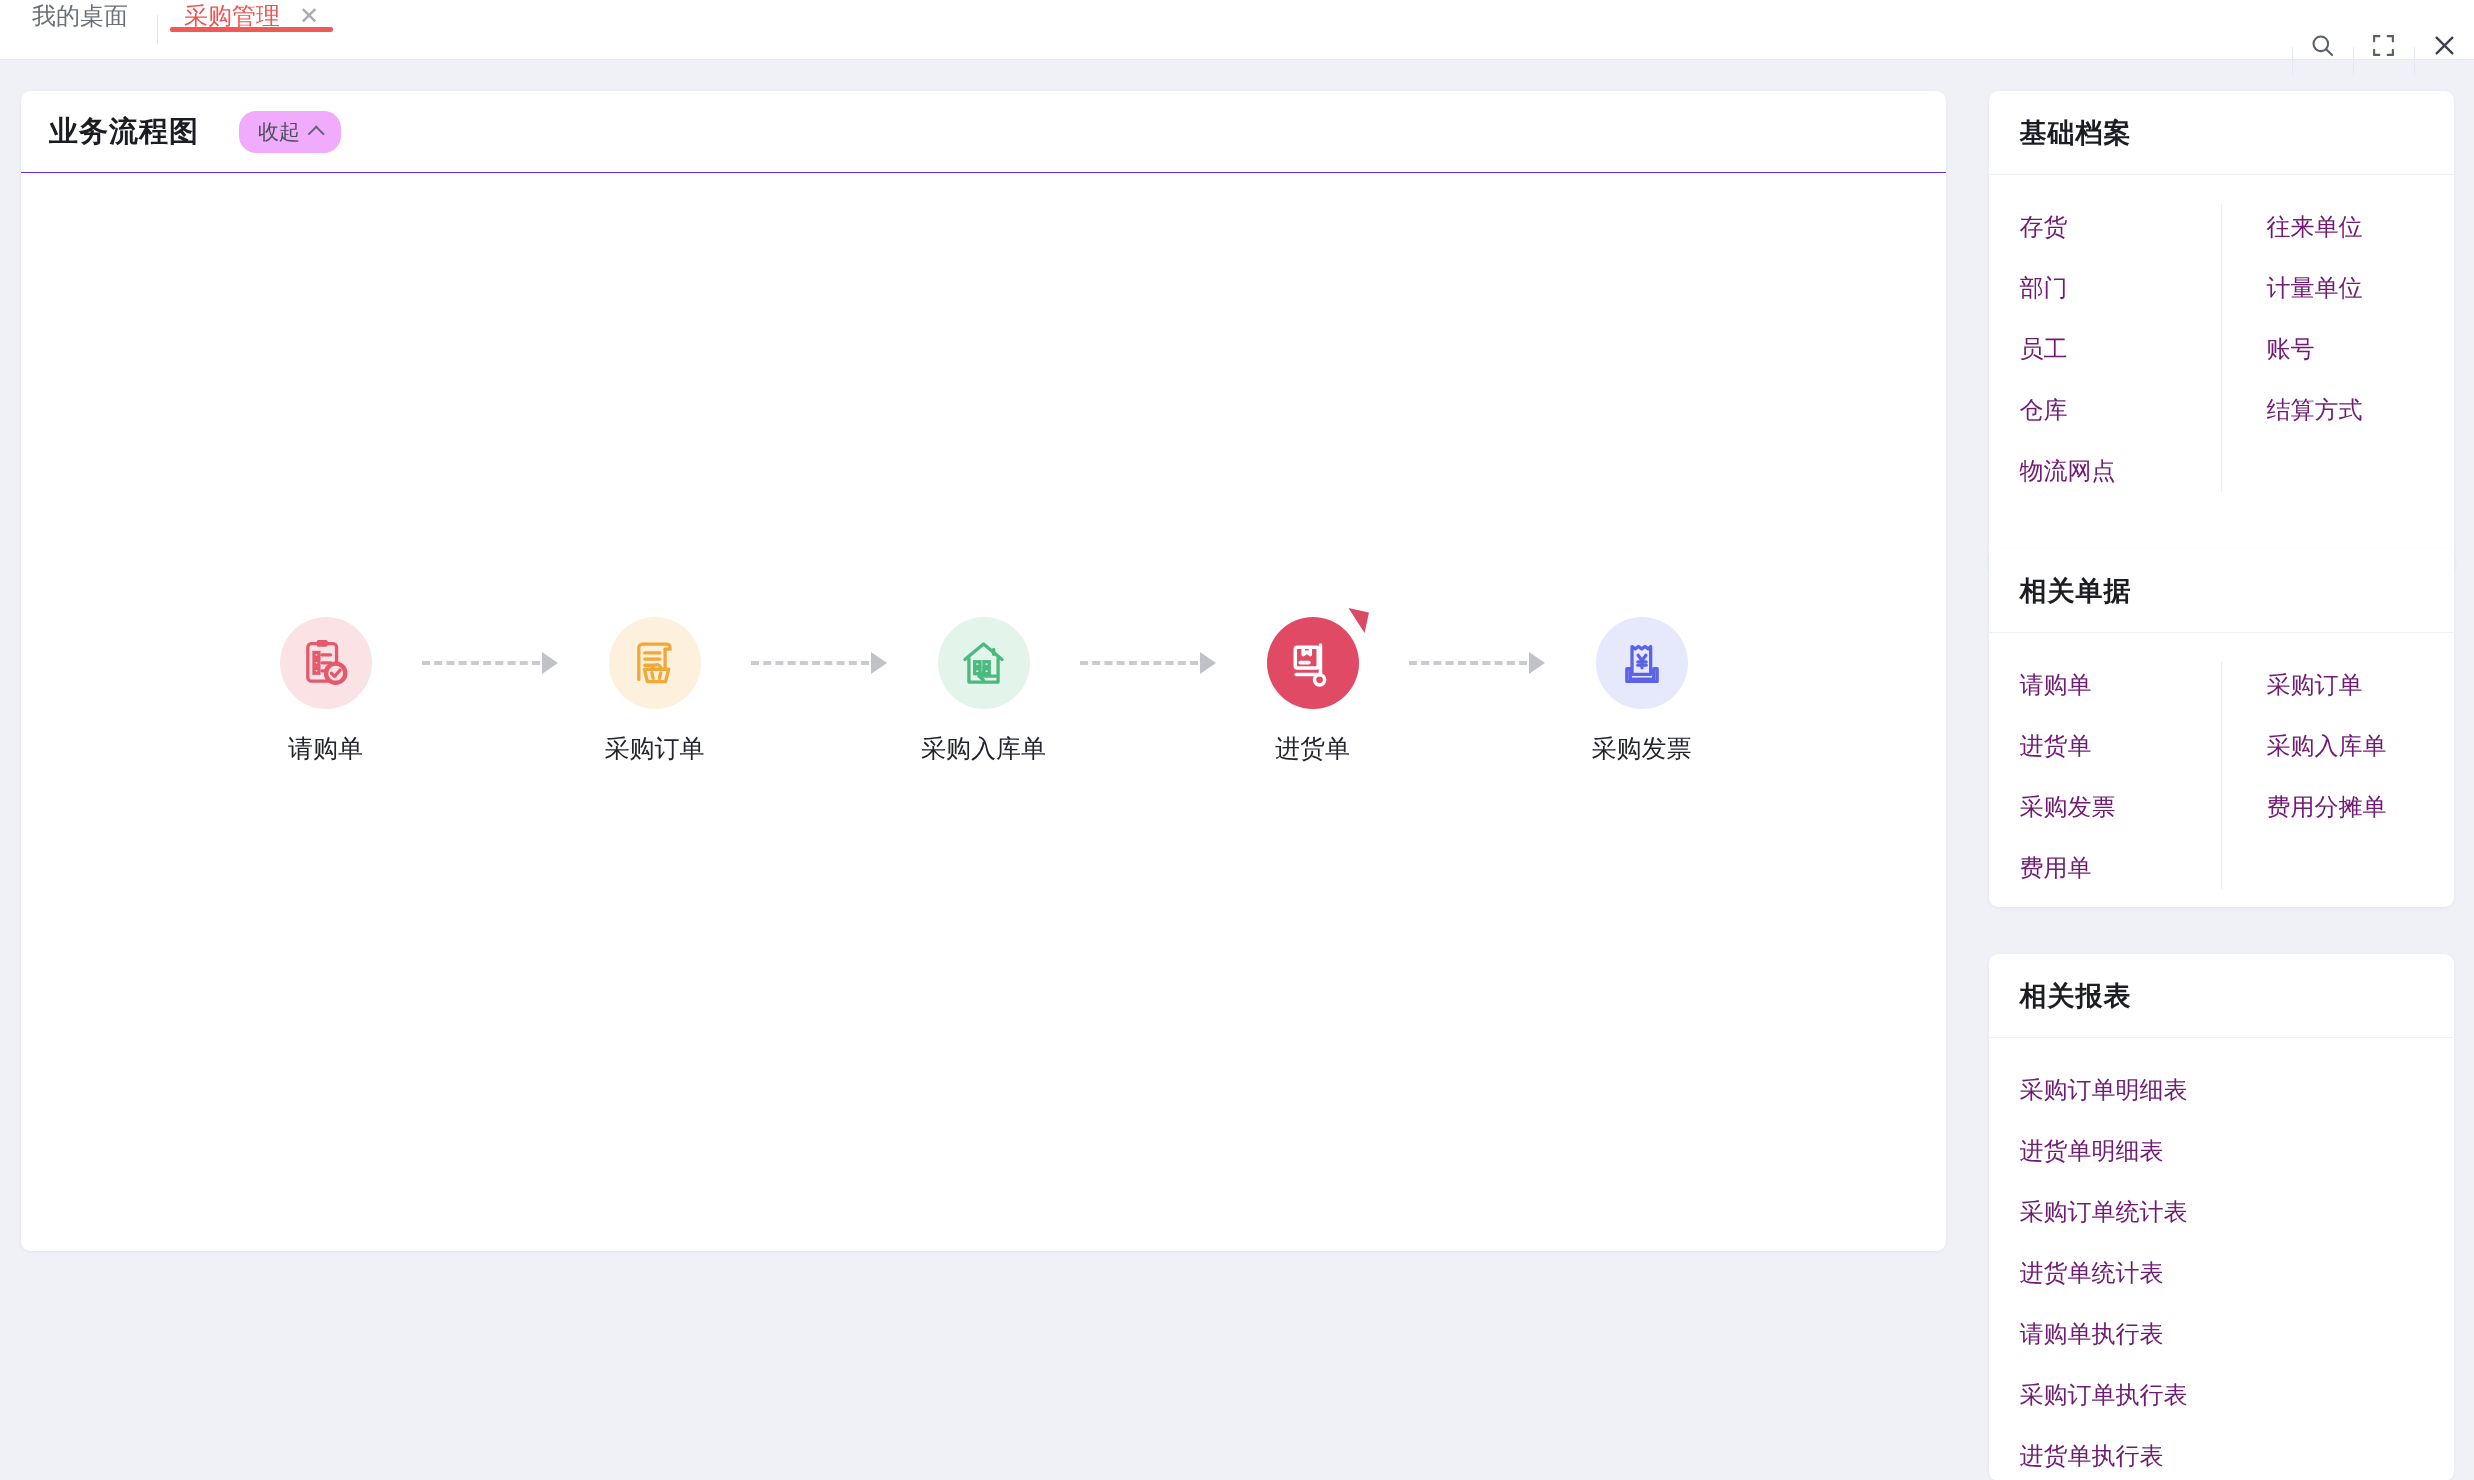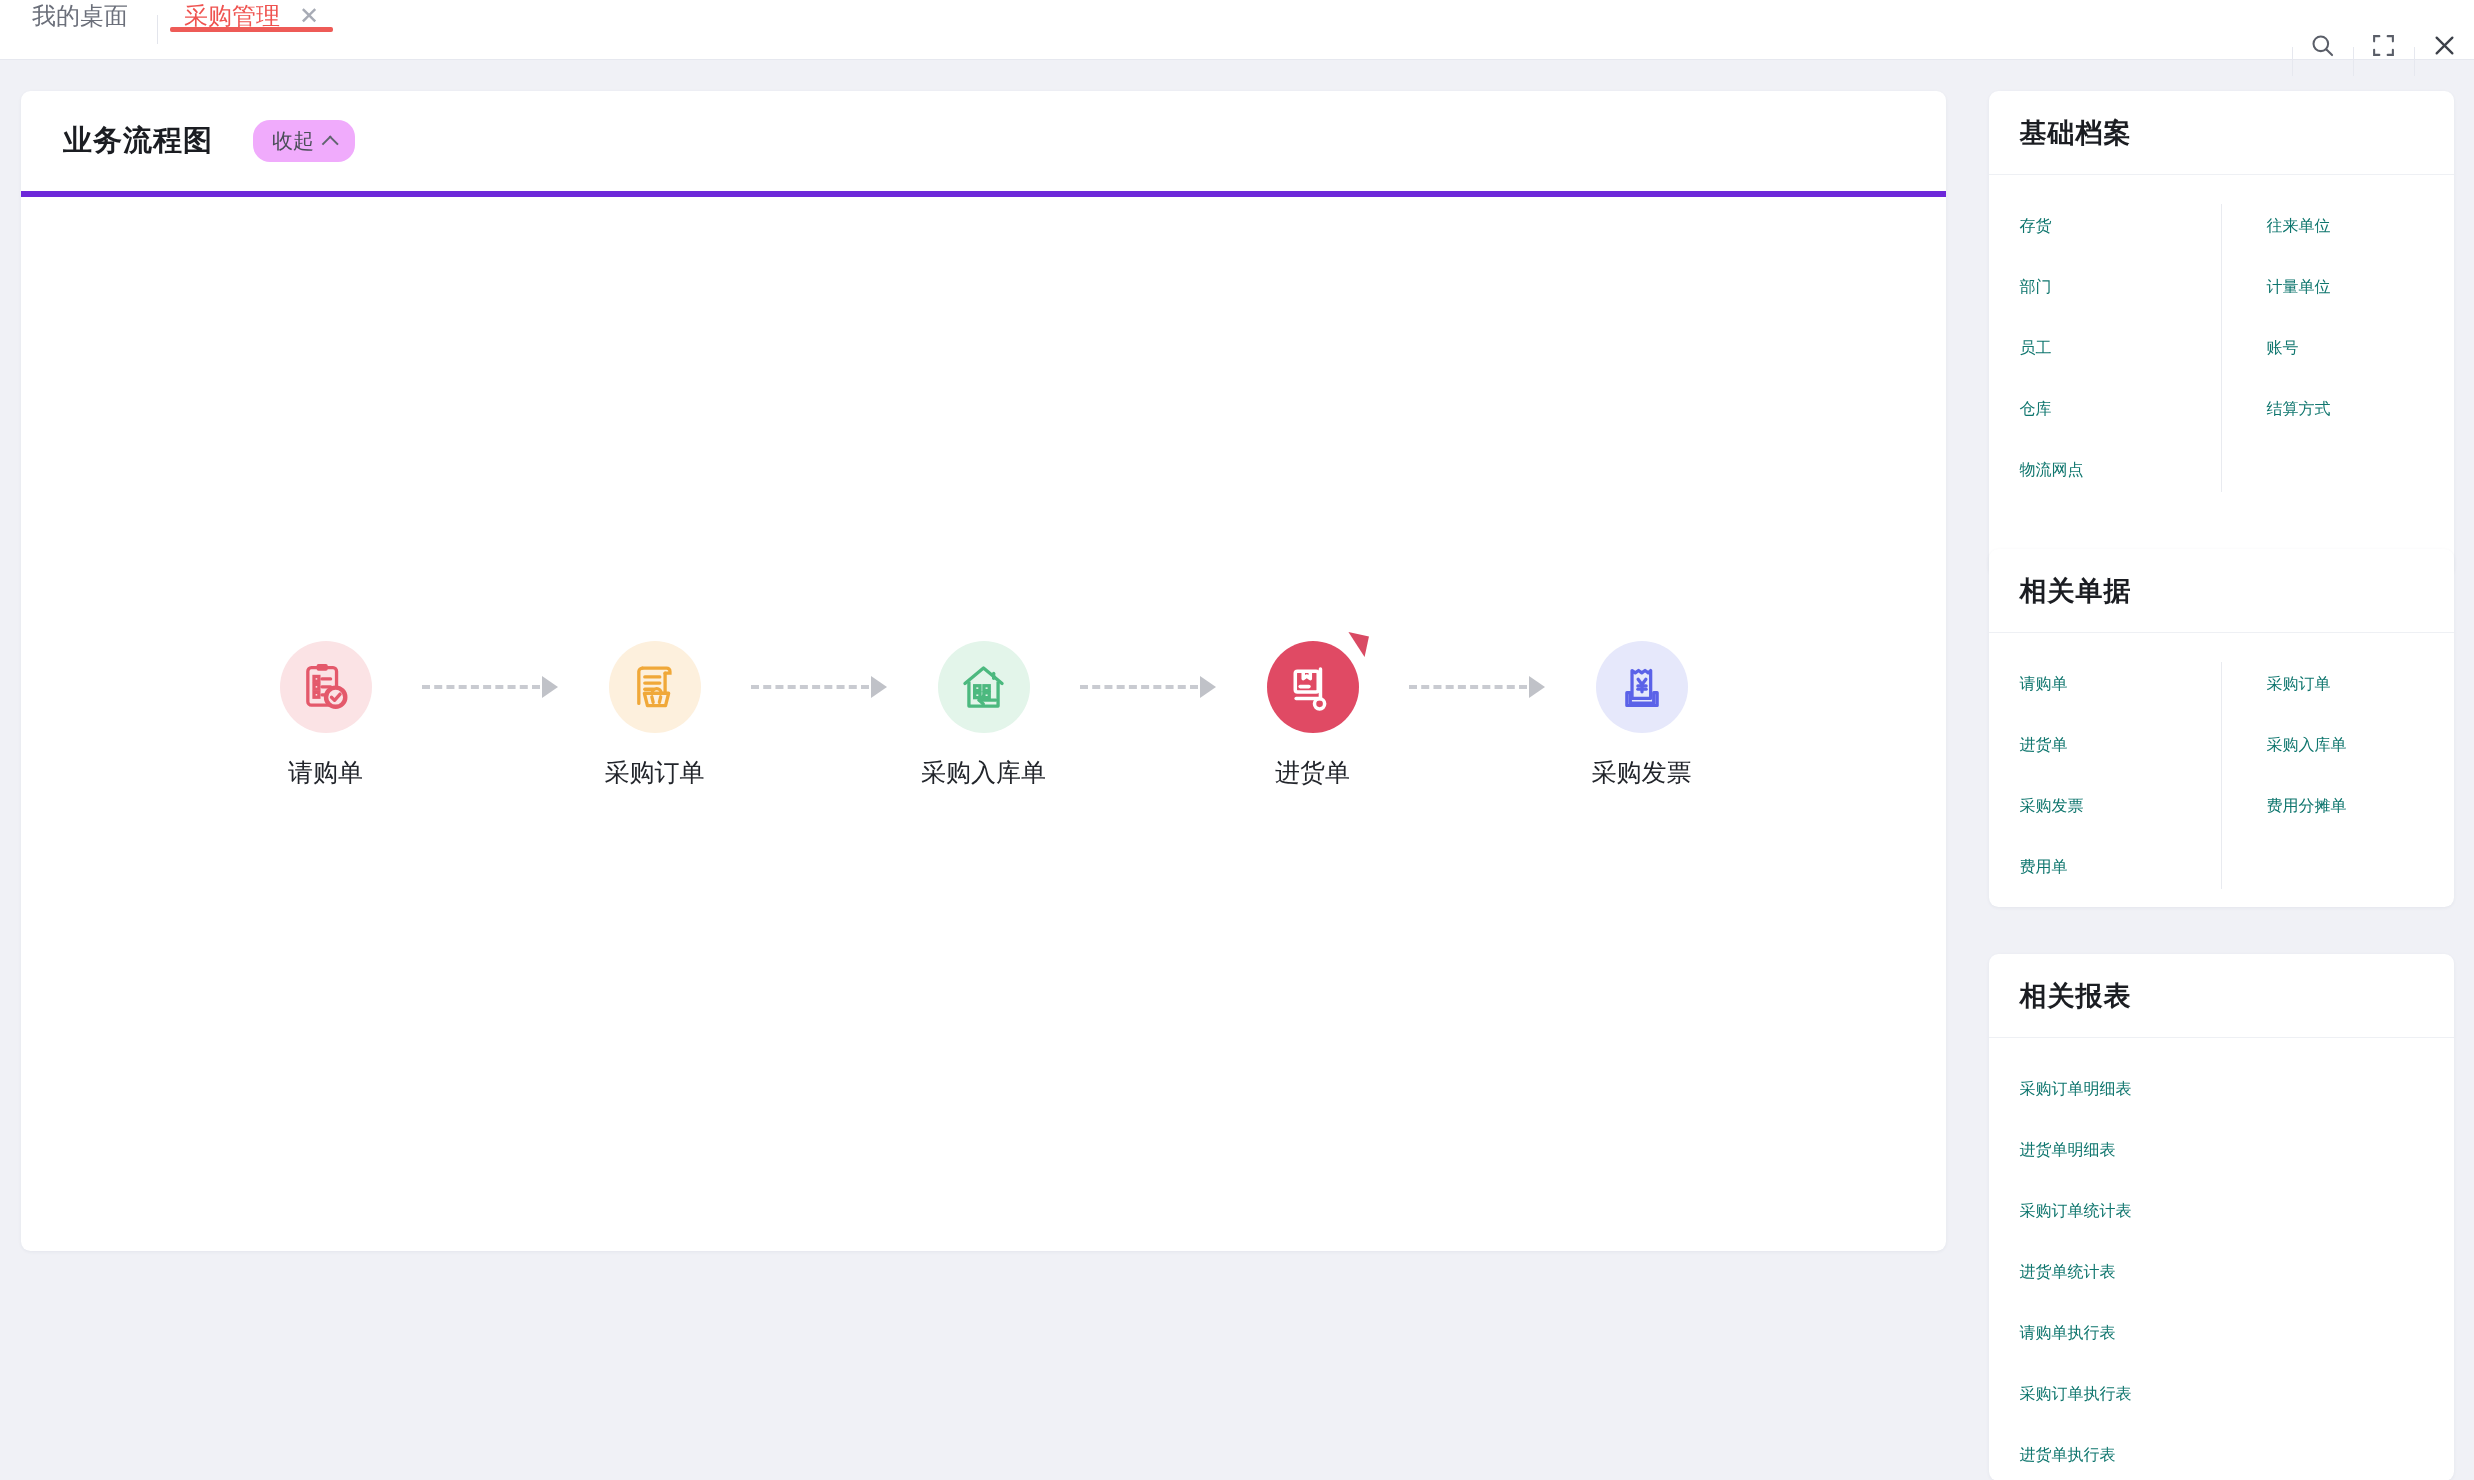--- a/index.html
+++ b/index.html
@@ -58,24 +58,24 @@
 
   
   .flow-card {
     position: absolute; left: 21px; top: 91px;
     width: 1925px; height: 1160px;
     background: #ffffff;
     border-radius: 9.5px;
     box-shadow: 0 1px 3.8px rgba(40,48,80,0.06);
   }
   .flow-head {
-    height: 106px;
+    height: 82px;
     display: flex; align-items: center;
-    padding-left: 42px;
-    border-bottom: 6px solid #6d28d9;
+    padding-left: 28px;
+    border-bottom: 1px solid #6d28d9;
   }
   .flow-title {
     font-size: 29px; font-weight: bold; color: #1b1d22;
     letter-spacing: 1px;
   }
   .collapse-btn {
     margin-left: 40px;
     background: #f0abfc;
     border-radius: 17px;
     height: 42px;
@@ -161,21 +161,21 @@
   .two-col .vdiv {
     position: absolute; left: 232px; top: 7.6px; bottom: 9.5px;
     width: 1px; background: #e9ebf0;
   }
   .col { width: 232px; }
   .col.right { padding-left: 38px; }
   .side-item {
     padding: 0 0 0 30.5px;
     height: 61px;
     display: flex; align-items: center;
-    font-size: 16px; color: #0f766e;
+    font-size: 24px; color: #701a75;
     cursor: pointer; white-space: nowrap; text-align: center;
   }
   .col.right .side-item { padding-left: 7.6px; }
   .one-col .side-item { height: 61px; padding-left: 30.5px; }
 </style>
 </head>
 <body>
 
 <div class="tabbar">
   <div class="tabs">

